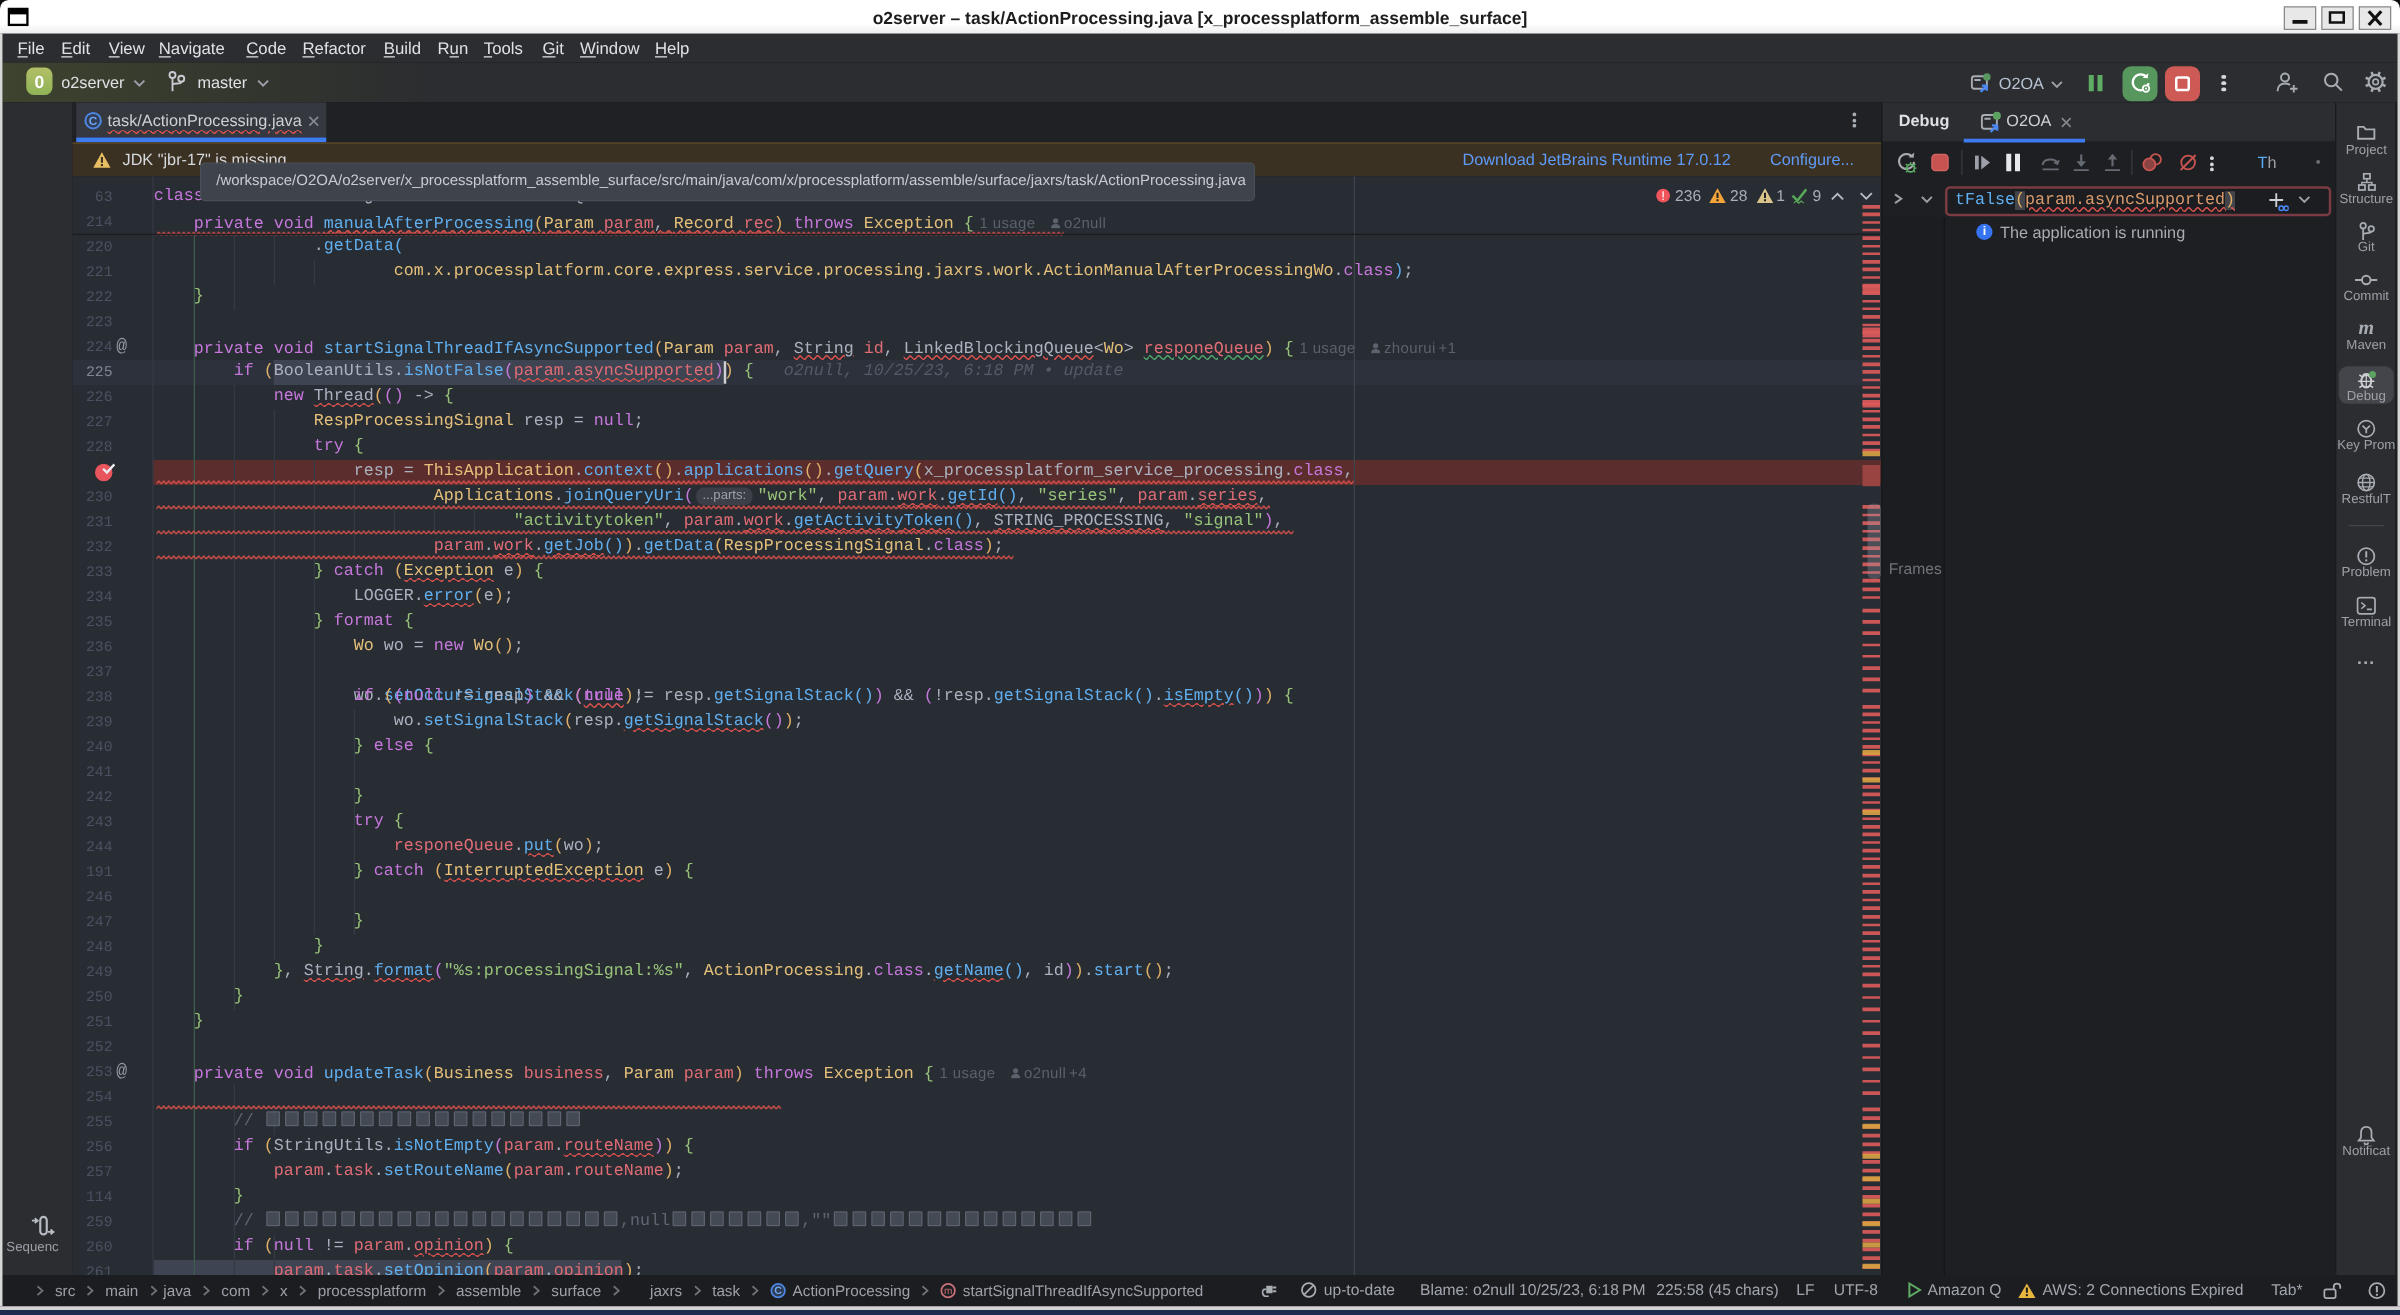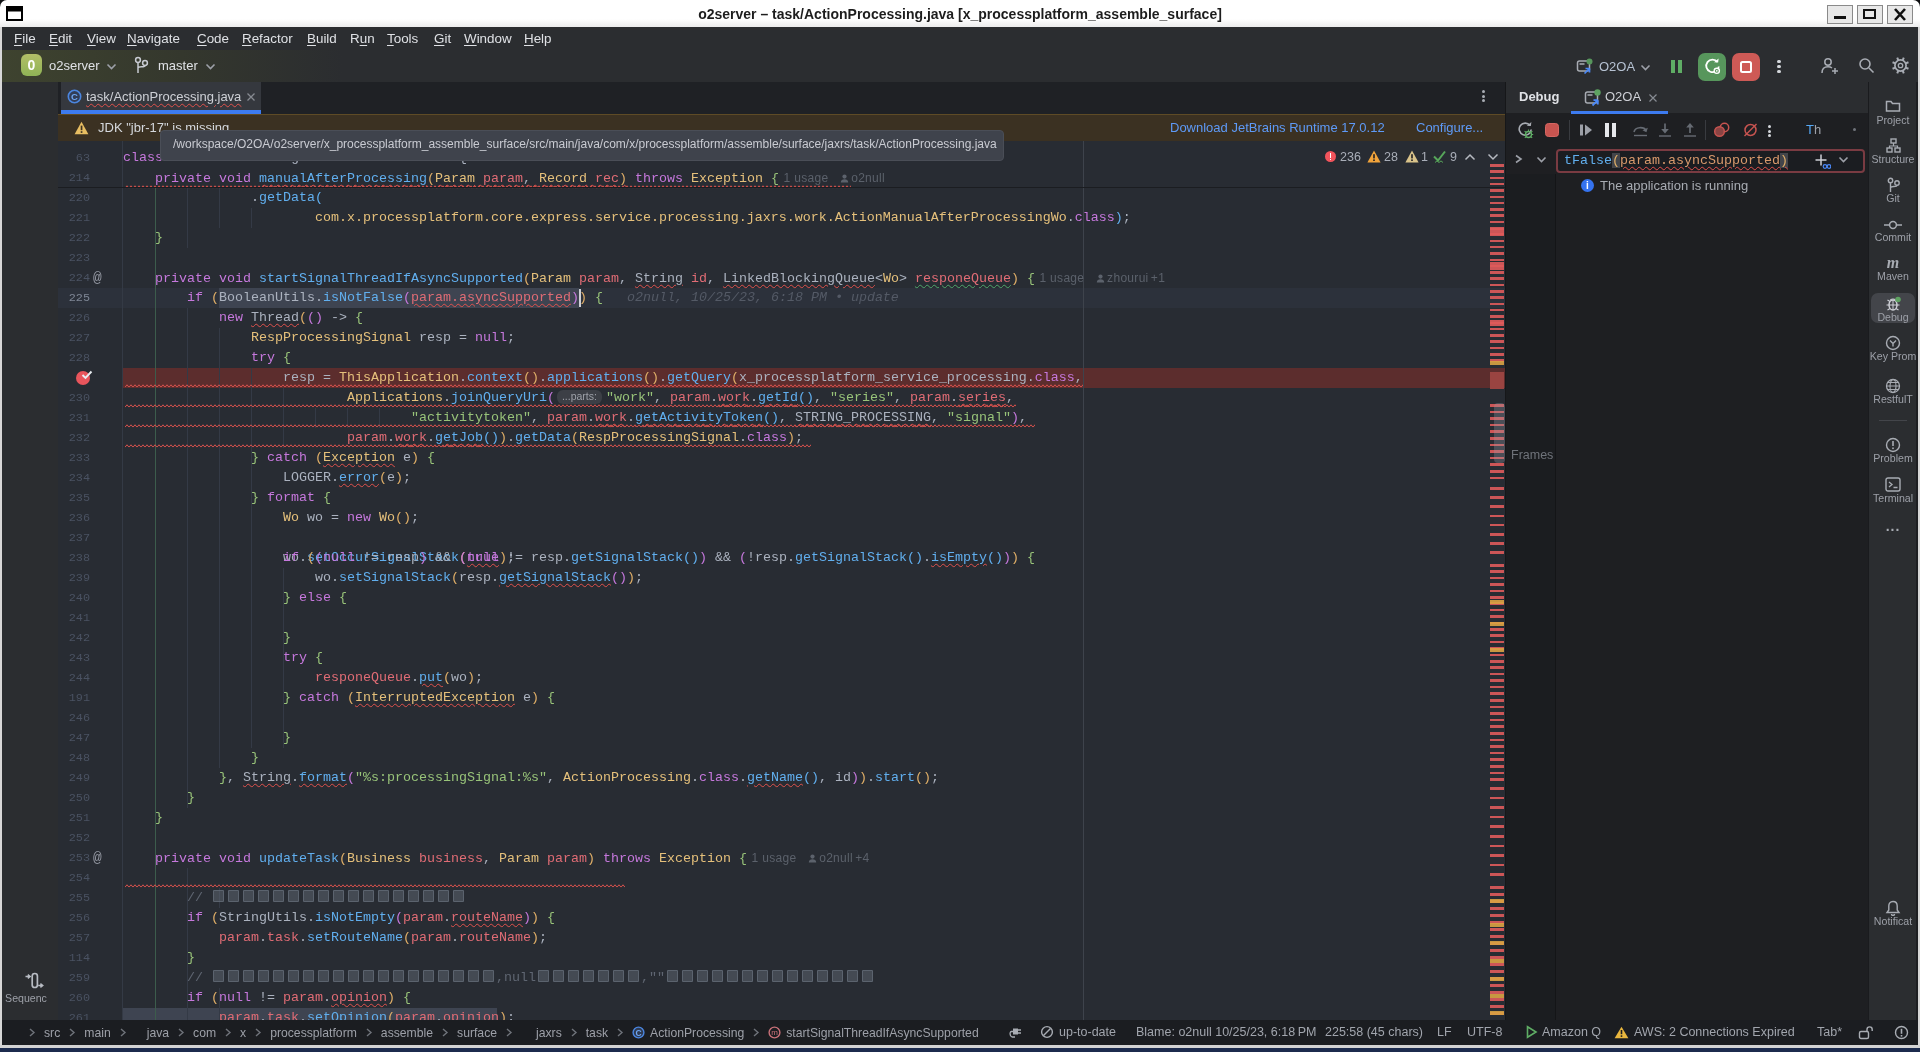--- a/index.html
+++ b/index.html
@@ -633,21 +633,21 @@
           <path d="M2 1 L6 4.5 L2 8" stroke="#6F737A" stroke-width="1.4" fill="none"></path>
         </svg>
         <span style="margin-left:8px">src</span>
         <svg width="8" height="9" viewBox="0 0 8 9" style="margin-left:8px">
           <path d="M2 1 L6 4.5 L2 8" stroke="#6F737A" stroke-width="1.4" fill="none"></path>
         </svg>
         <span style="margin-left:8px">main</span>
         <svg width="8" height="9" viewBox="0 0 8 9" style="margin-left:8px">
           <path d="M2 1 L6 4.5 L2 8" stroke="#6F737A" stroke-width="1.4" fill="none"></path>
         </svg>
-        <span style="margin-left:20px">java</span>
+        <span style="margin-left:4px">java</span>
         <svg width="8" height="9" viewBox="0 0 8 9" style="margin-left:8px">
           <path d="M2 1 L6 4.5 L2 8" stroke="#6F737A" stroke-width="1.4" fill="none"></path>
         </svg>
         <span style="margin-left:8px">com</span>
         <svg width="8" height="9" viewBox="0 0 8 9" style="margin-left:8px">
           <path d="M2 1 L6 4.5 L2 8" stroke="#6F737A" stroke-width="1.4" fill="none"></path>
         </svg>
         <span style="margin-left:8px">x</span>
         <svg width="8" height="9" viewBox="0 0 8 9" style="margin-left:8px">
           <path d="M2 1 L6 4.5 L2 8" stroke="#6F737A" stroke-width="1.4" fill="none"></path>

